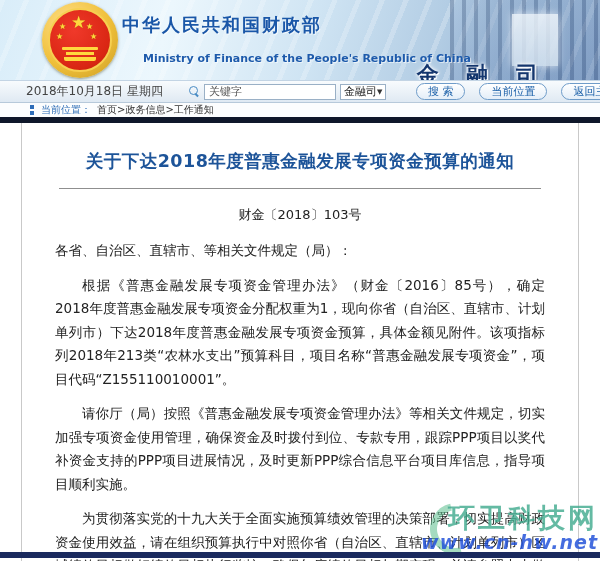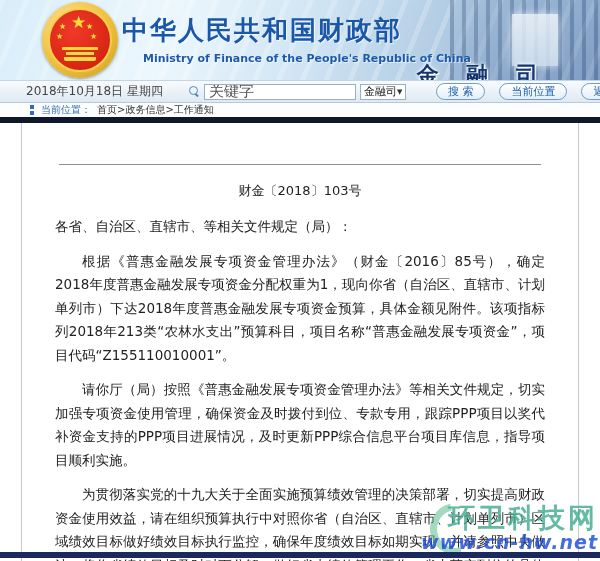--- a/index.html
+++ b/index.html
@@ -31,41 +31,41 @@
   .emblem .star { position:absolute; color:#ffd83e; line-height:1; text-shadow:0 0 1px #a77c00; }
   .emblem .star.big   { left:29px; top:12px; font-size:17px; }
   .emblem .star.s1 { left:17px; top:21px; font-size:8px; }
   .emblem .star.s2 { left:44px; top:21px; font-size:8px; }
   .emblem .star.s3 { left:14px; top:31px; font-size:8px; }
   .emblem .star.s4 { left:48px; top:31px; font-size:8px; }
   .emblem .gate1 { position:absolute; left:20px; top:45px; width:36px; height:3px; background:#ffd83e; border-radius:1px; }
   .emblem .gate2 { position:absolute; left:24px; top:50px; width:28px; height:3px; background:#ffd83e; }
   .emblem .gate3 { position:absolute; left:22px; top:55px; width:32px; height:4px; background:#ffd83e; border-radius:0 0 2px 2px; }
 
-  .hdr-title { position:absolute; left:122px; top:13px; font-size:26px; font-weight:bold;
+  .hdr-title { position:absolute; left:122px; top:13px; font-size:18px; font-weight:bold;
     color:#1a57a8; letter-spacing:2px; text-shadow:1px 1px 0 rgba(255,255,255,.7); white-space:nowrap; }
   .hdr-sub { position:absolute; left:143px; top:52px; font-size:11px; font-weight:bold;
     color:#1d5aab; text-shadow:1px 1px 0 rgba(255,255,255,.6); white-space:nowrap; }
   .hdr-dept { position:absolute; right:52px; top:60px; font-size:22px; font-weight:bold;
     color:#14366e; letter-spacing:10px; white-space:nowrap;
     text-shadow:0 0 3px #fff, 0 0 5px #fff, 1px 1px 0 #fff; }
 
   
   .toolbar { height:23px; display:flex; align-items:center;
     background:linear-gradient(#f8fbfd,#dfe9f3);
     border-top:1px solid #c3d4e4; border-bottom:1px solid #b7c9da;
     padding-left:26px; font-size:12px; color:#333; }
   .tb-date { white-space:nowrap; color:#444; }
   .mag-icon { position:relative; width:11px; height:11px; margin-left:26px; margin-right:4px; flex:none; }
   .mag-icon::before { content:""; position:absolute; left:0; top:0; width:7px; height:7px;
     border:1.5px solid #4a8cc4; border-radius:50%; }
   .mag-icon::after { content:""; position:absolute; left:7px; top:7px; width:4px; height:1.5px;
     background:#4a8cc4; transform:rotate(45deg); transform-origin:0 0; }
-  .search-input { width:152px; height:16px; border:1px solid #9ab0c6; background:#fff;
-    font-size:15px; color:#555; padding:0 4px; font-family:inherit; }
+  .search-input { width:132px; height:16px; border:1px solid #9ab0c6; background:#fff;
+    font-size:11px; color:#555; padding:0 4px; font-family:inherit; }
   .select-box { width:46px; height:16px; margin-left:4px; border:1px solid #9ab0c6; background:#fff;
     display:flex; align-items:center; justify-content:space-between; padding:0 3px; cursor:pointer; }
   .select-box .val { font-size:11px; color:#222; white-space:nowrap; }
   .select-box .arr { font-size:7px; color:#333; }
   .tb-btn { margin-left:14px; height:17px; padding:0 11px; border:1px solid #6f9cc9; border-radius:9px;
     background:linear-gradient(#ffffff,#e4eef8); color:#1a5fa8; font-size:11px; line-height:15px;
     cursor:pointer; white-space:nowrap; font-family:inherit; }
   .tb-btn.first { margin-left:30px; }
 
   
@@ -138,20 +138,21 @@
   </div>
 
   <div class="breadcrumb">
     <span class="loc-icon"></span>
     <span class="bc-label">当前位置：</span>
     <span class="bc-path">首页&gt;政务信息&gt;工作通知</span>
   </div>
 
   <div class="doc-wrap">
     <div class="doc">
+      <div class="doc-title">关于下达2018年度普惠金融发展专项资金预算的通知</div>
       <hr class="doc-rule">
       <div class="doc-num">财金〔2018〕103号</div>
       <div class="doc-body">
         <p>各省、自治区、直辖市、等相关文件规定（局）：</p>
         <p class="indent">根据《普惠金融发展专项资金管理办法》（财金〔2016〕85号），确定2018年度普惠金融发展专项资金分配权重为1，现向你省（自治区、直辖市、计划单列市）下达2018年度普惠金融发展专项资金预算，具体金额见附件。该项指标列2018年213类“农林水支出”预算科目，项目名称“普惠金融发展专项资金”，项目代码“Z155110010001”。</p>
         <p class="indent">请你厅（局）按照《普惠金融发展专项资金管理办法》等相关文件规定，切实加强专项资金使用管理，确保资金及时拨付到位、专款专用，跟踪PPP项目以奖代补资金支持的PPP项目进展情况，及时更新PPP综合信息平台项目库信息，指导项目顺利实施。</p>
         <p class="indent">为贯彻落实党的十九大关于全面实施预算绩效管理的决策部署，切实提高财政资金使用效益，请在组织预算执行中对照你省（自治区、直辖市、计划单列市）区域绩效目标做好绩效目标执行监控，确保年度绩效目标如期实现，并请参照中央做法，将你省绩效目标及时对下分解，做好省内绩效管理工作。省内落实到位的具体项目要填报绩效目标及指标，经同级财政部门审核后报省级财政及主管部门备案并抄送财政部驻你省（自治区、直辖市、计划单列市）财政监察专员办事处。同时，请你厅（局）于2019年3月31日前向我部（金融司）报送2019年普惠金融发展专项资金申请材料和上年度专项资金使用情况报告。</p>
       </div>
     </div>
 

